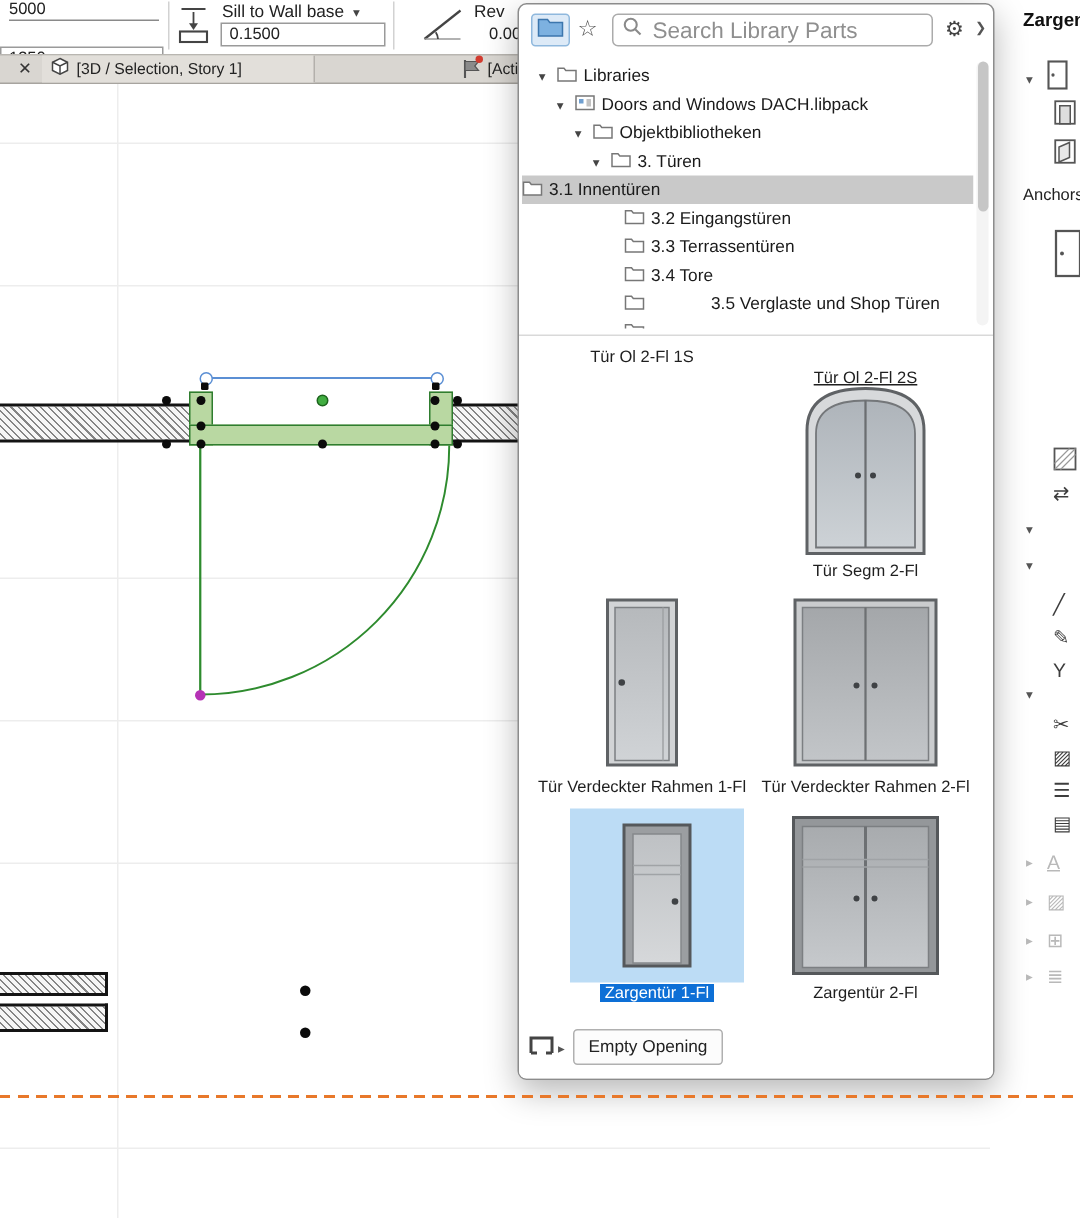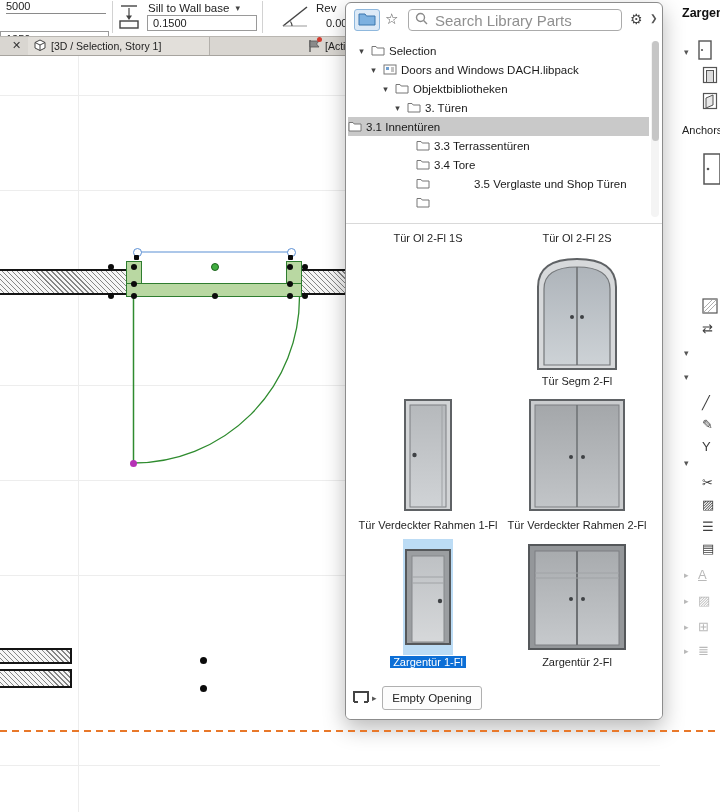--- a/index.html
+++ b/index.html
@@ -284,21 +284,21 @@
     </div>
     <span class="abs" style="left:284px;top:8px;font-size:14px;color:#444;">⚙</span>
     <span class="abs" style="left:304px;top:10px;font-size:9px;color:#555;">❯</span>
 
     <div class="tree">
       <div class="trow" style="padding-left:8px;">
         <span class="chev">▾</span>
         <span><svg width="14" height="12" viewBox="0 0 14 12">
               <path d="M1 2.5 L5 2.5 L6.2 4 L13 4 L13 11 L1 11 Z" fill="#fff" stroke="#777" stroke-width="1"></path>
             </svg></span>
-        <span>Selection</span>
+        <span>Libraries</span>
       </div>
       <div class="trow" style="padding-left:20px;">
         <span class="chev">▾</span>
         <span><svg width="14" height="12" viewBox="0 0 14 12">
               <rect x="1" y="2" width="12" height="9" fill="#fff" stroke="#777"></rect>
               <rect x="3" y="4" width="3" height="3" fill="#6f9fd0"></rect>
               <rect x="8" y="4" width="3" height="5" fill="#c2c2c2"></rect>
             </svg></span>
         <span>Doors and Windows DACH.libpack</span>
       </div>
@@ -319,20 +319,26 @@
       <div class="trow sel" style="">
         <span><svg width="14" height="12" viewBox="0 0 14 12">
               <path d="M1 2.5 L5 2.5 L6.2 4 L13 4 L13 11 L1 11 Z" fill="#fff" stroke="#777" stroke-width="1"></path>
             </svg></span>
         <span>3.1 Innentüren</span>
       </div>
       <div class="trow" style="padding-left:68px;">
         <span><svg width="14" height="12" viewBox="0 0 14 12">
               <path d="M1 2.5 L5 2.5 L6.2 4 L13 4 L13 11 L1 11 Z" fill="#fff" stroke="#777" stroke-width="1"></path>
             </svg></span>
+        <span>3.2 Eingangstüren</span>
+      </div>
+      <div class="trow" style="padding-left:68px;">
+        <span><svg width="14" height="12" viewBox="0 0 14 12">
+              <path d="M1 2.5 L5 2.5 L6.2 4 L13 4 L13 11 L1 11 Z" fill="#fff" stroke="#777" stroke-width="1"></path>
+            </svg></span>
         <span>3.3 Terrassentüren</span>
       </div>
       <div class="trow" style="padding-left:68px;">
         <span><svg width="14" height="12" viewBox="0 0 14 12">
               <path d="M1 2.5 L5 2.5 L6.2 4 L13 4 L13 11 L1 11 Z" fill="#fff" stroke="#777" stroke-width="1"></path>
             </svg></span>
         <span>3.4 Tore</span>
       </div>
       <div class="trow" style="padding-left:68px;gap:44px;">
         <span><svg width="14" height="12" viewBox="0 0 14 12">
@@ -347,21 +353,21 @@
       </div>
     </div>
     <div class="sbar">
         <div class="sthumb"></div>
       </div>
     <div class="pdivider"></div>
 
     <div class="grid">
 
       <div class="clabel abs" style="left:6px;top:6px;width:148px;">Tür Ol 2-Fl 1S</div>
-      <div class="clabel abs" style="left:154px;top:6px;width:150px;">Tür Ol 2-Fl 2S</div>
+      <div class="clabel abs" style="left:154px;top:20px;width:150px;text-decoration:underline;">Tür Ol 2-Fl 2S</div>
 
       <div class="cell" style="left:154px;top:24px;width:150px;height:140px;">
         <div class="thumb">
           <svg width="90" height="118" viewBox="0 0 90 118">
             <defs>
                 <linearGradient id="g2" x1="0" y1="0" x2="0" y2="1">
                   <stop offset="0" stop-color="#aeb4ba"></stop>
                   <stop offset="1" stop-color="#cdd2d6"></stop>
                 </linearGradient>
               </defs>
@@ -404,21 +410,21 @@
             <rect x="4" y="5" width="94" height="110" fill="#caccce" stroke="#5f6265" stroke-width="2"></rect>
             <rect x="9" y="10" width="84" height="102" fill="url(#g4)" stroke="#7c7f82" stroke-width="1"></rect>
             <line x1="51" y1="10" x2="51" y2="112" stroke="#6d7073" stroke-width="1.5"></line>
             <circle cx="45" cy="62" r="2" fill="#3f4245"></circle>
               <circle cx="57" cy="62" r="2" fill="#3f4245"></circle>
           </svg>
         </div>
         <div class="clabel"><span>Tür Verdeckter Rahmen 2-Fl</span></div>
       </div>
 
-      <div class="cell" style="left:6px;top:314px;width:148px;height:131px;align-items:center;">
+      <div class="cell" style="left:16px;top:314px;width:148px;height:131px;">
         <div class="thumb selbg" style="margin:0 16px;">
           <svg width="50" height="100" viewBox="0 0 50 100">
             <defs>
                 <linearGradient id="g5" x1="0" y1="0" x2="0" y2="1">
                   <stop offset="0" stop-color="#bec1c4"></stop>
                   <stop offset="1" stop-color="#d6d8da"></stop>
                 </linearGradient>
               </defs>
             <rect x="3" y="3" width="44" height="94" fill="#9b9ea1" stroke="#55585b" stroke-width="2"></rect>
             <rect x="9" y="9" width="32" height="86" fill="url(#g5)" stroke="#85888b" stroke-width="1"></rect>

